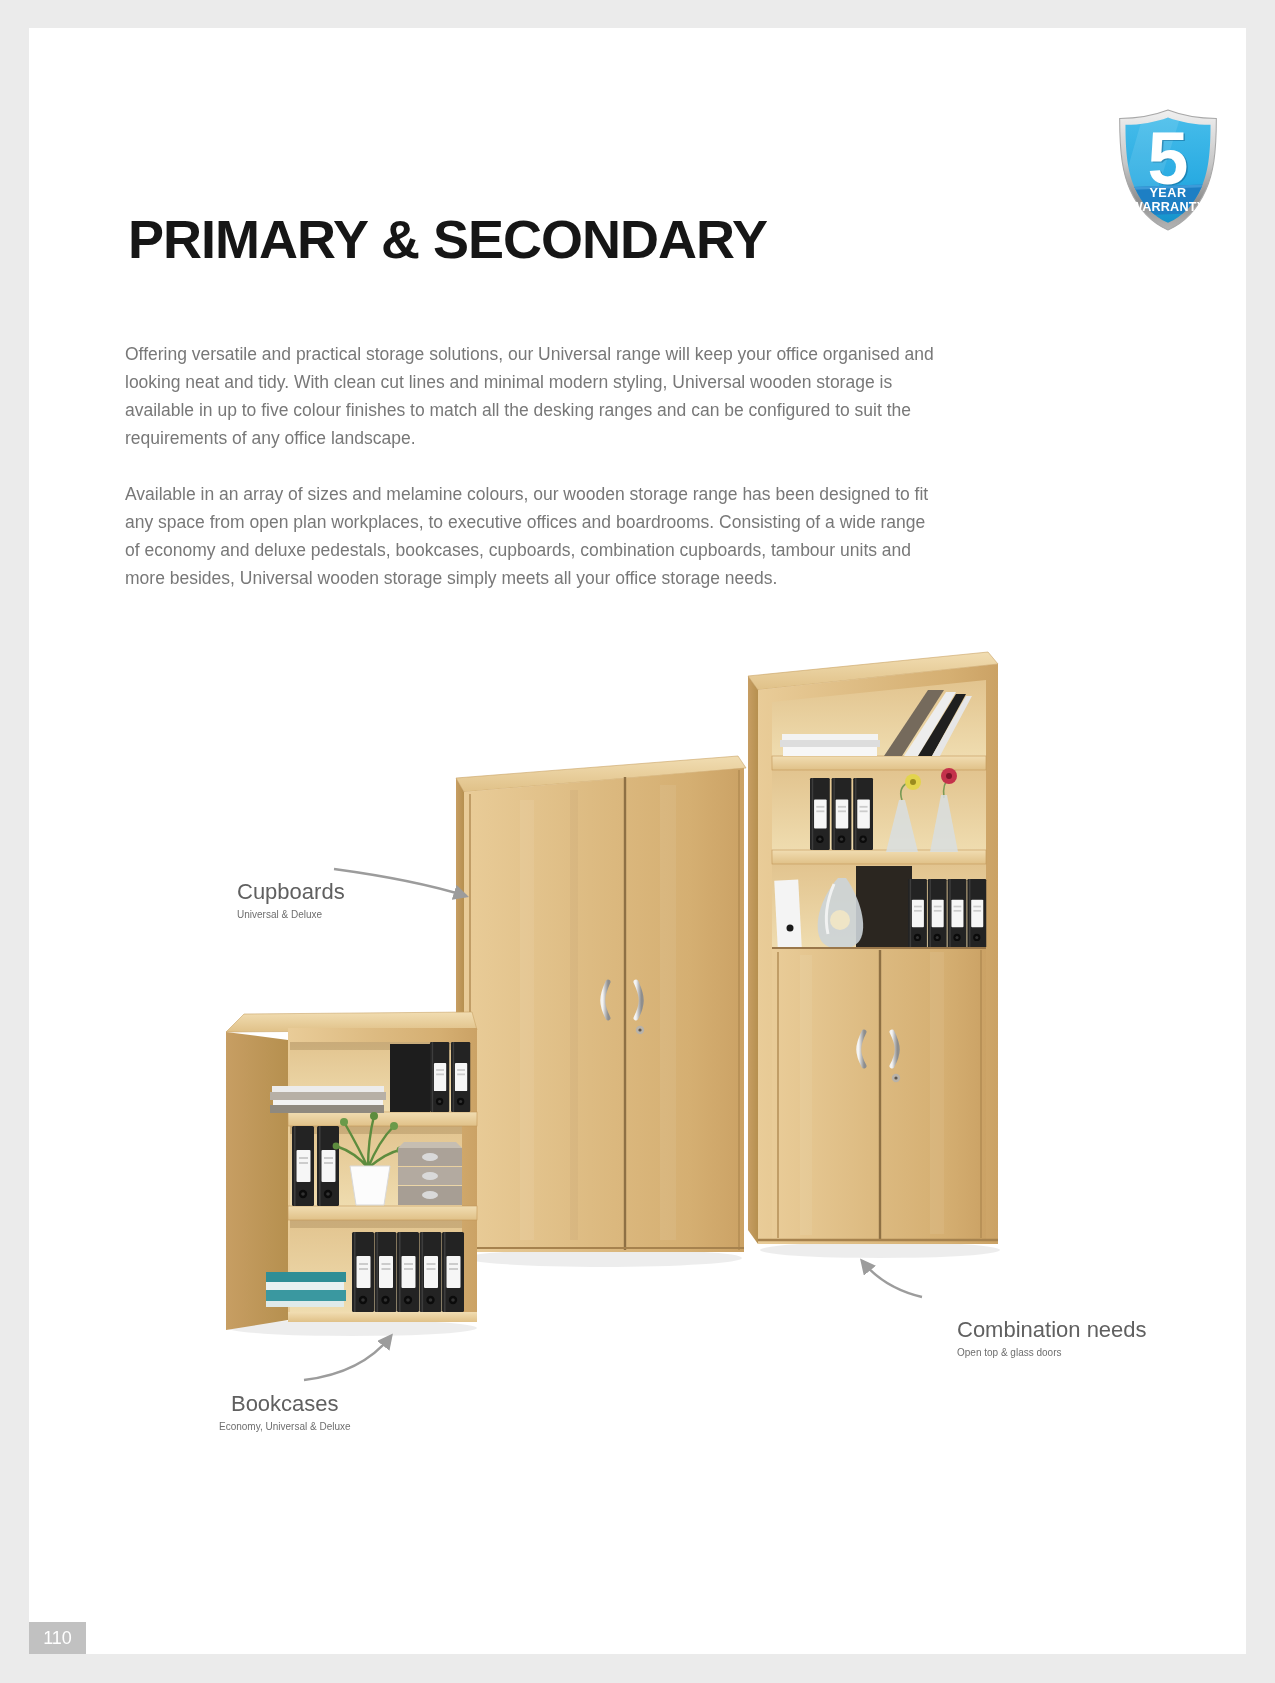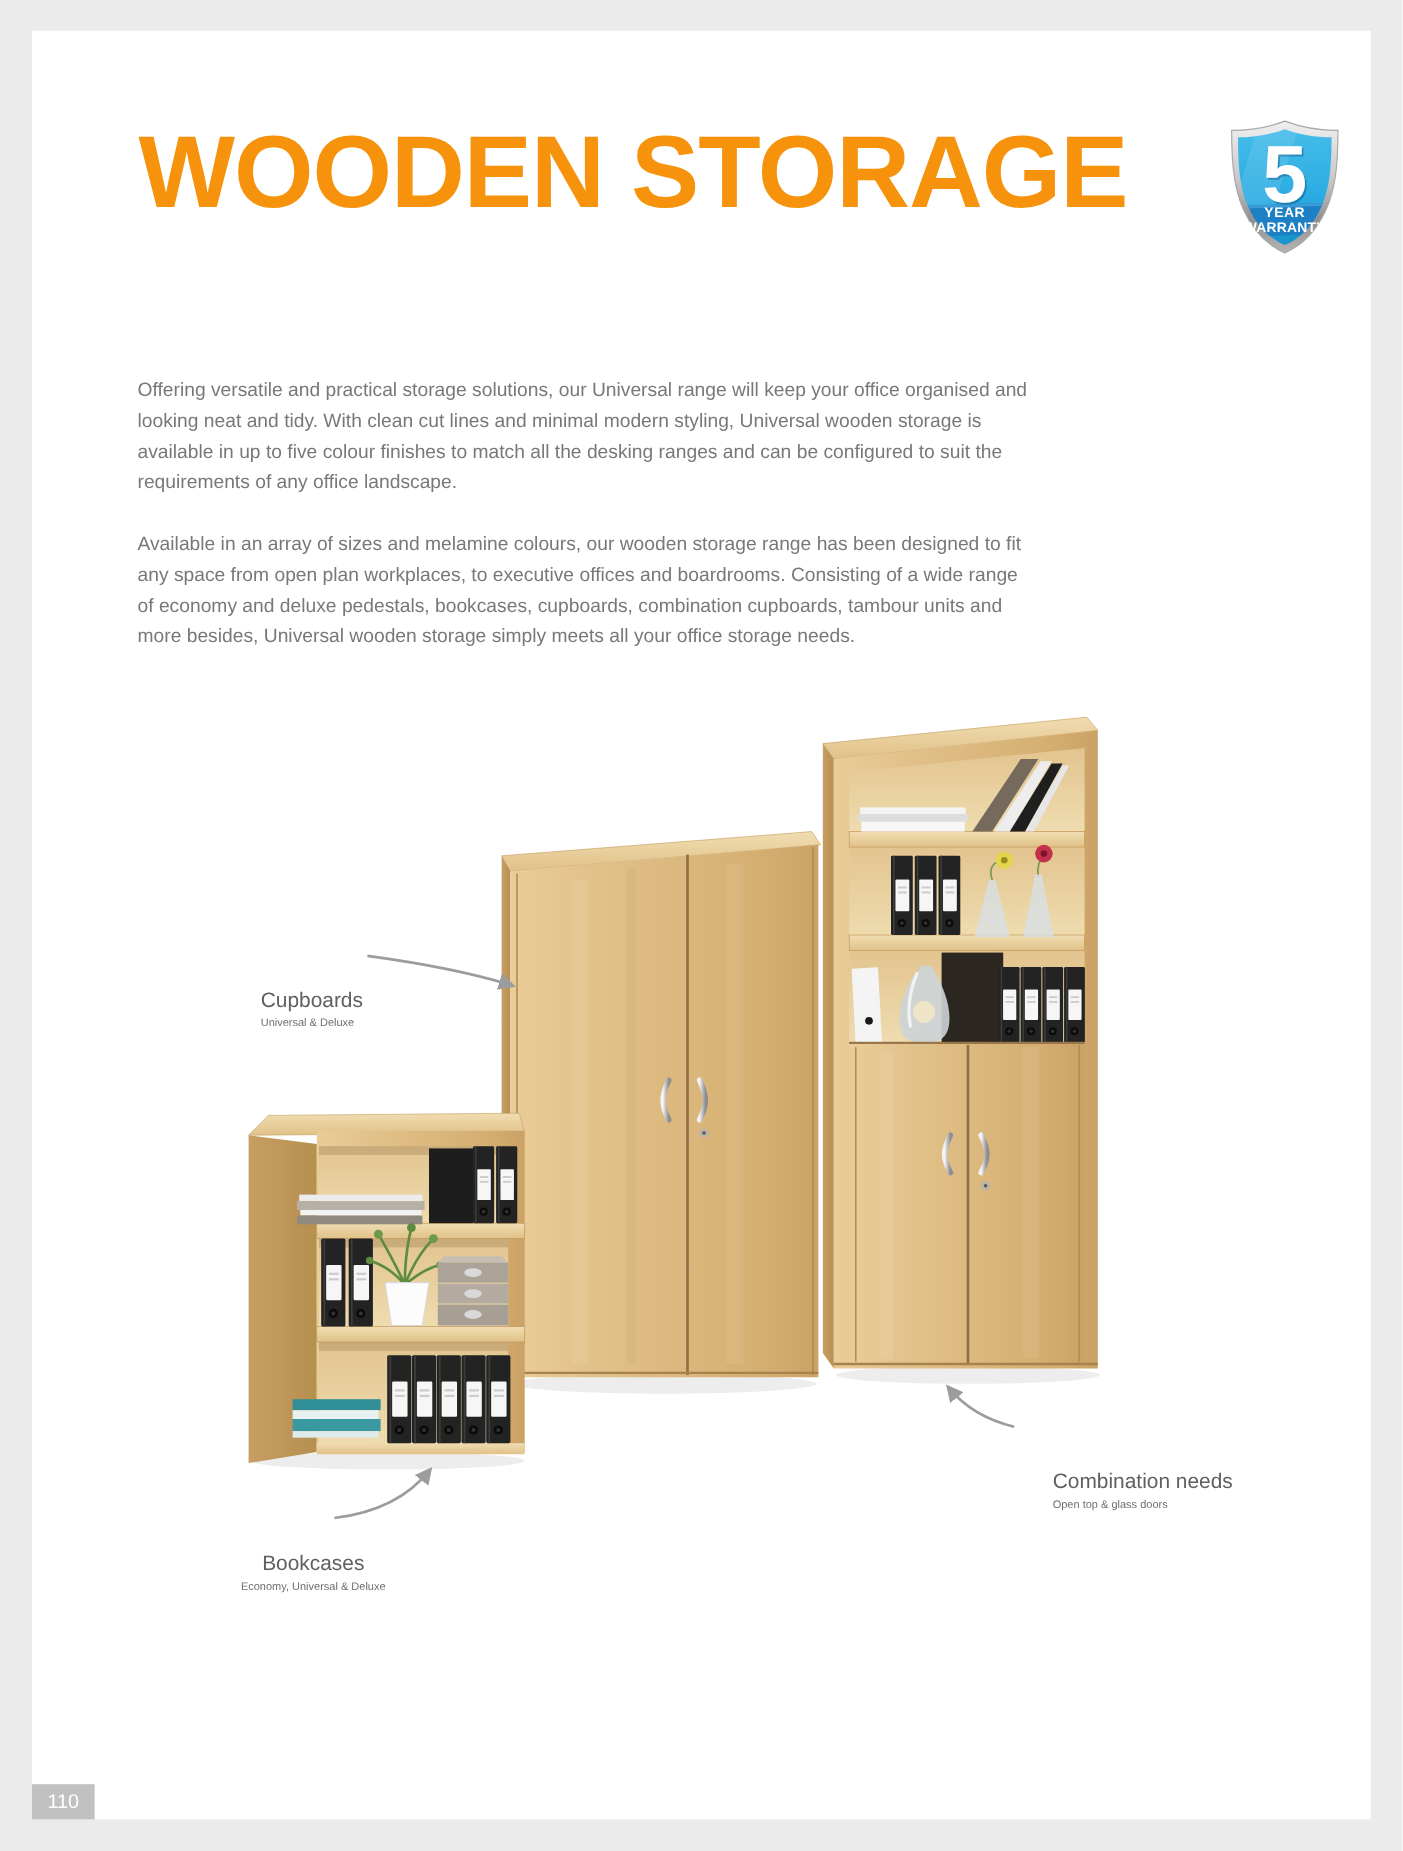--- a/index.html
+++ b/index.html
@@ -23,38 +23,38 @@
     font-size:54px;font-weight:bold;letter-spacing:-1px;
     color:#161616;white-space:nowrap;
   }
   .badge{position:absolute;left:1086px;top:80px;width:106px;height:124px;}
   .intro{
     position:absolute;left:96px;top:300px;width:812px;
     font-size:17.5px;line-height:28px;color:#787878;
   }
   .intro p{margin:12px 0 28px 0;}
   .callout{position:absolute;line-height:1.25;}
-  .callout-title{font-size:19px;color:#606060;margin-top:20px;}
+  .callout-title{font-size:22px;color:#606060;}
   .callout-sub{font-size:10px;color:#6e6e6e;margin-top:3px;}
   .co-cupboards{left:208px;top:850px;}
   .co-bookcases{left:190px;top:1362px;text-align:center;}
   .co-combination{left:928px;top:1288px;}
   .scene{position:absolute;left:0;top:0;width:1275px;height:1683px;pointer-events:none;}
   .pageno{
     position:absolute;left:29px;top:1622px;width:57px;height:32px;
     background:#c1c1c1;color:#ffffff;font-weight:normal;font-size:18px;
     display:flex;align-items:center;justify-content:center;
   }
 </style>
 </head>
 <body>
 
 <div class="sheet">
 
-  <div class="title">WOODEN STORAGE</div>
+  <div class="subtitle">PRIMARY &amp; SECONDARY</div>
 
   <div class="badge">
     <svg viewBox="0 0 100 118" width="106" height="124">
       <defs>
         <linearGradient id="rim" x1="0" y1="0" x2="0" y2="1">
           <stop offset="0" stop-color="#f0f0f0"></stop>
             <stop offset="0.45" stop-color="#c7c7c7"></stop>
           <stop offset="0.75" stop-color="#8f8f8f"></stop>
             <stop offset="1" stop-color="#b5b5b5"></stop>
         </linearGradient>

